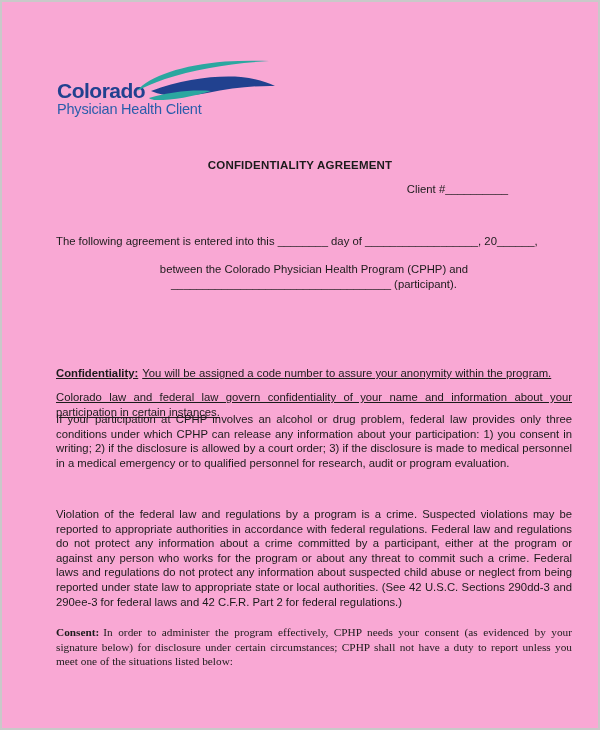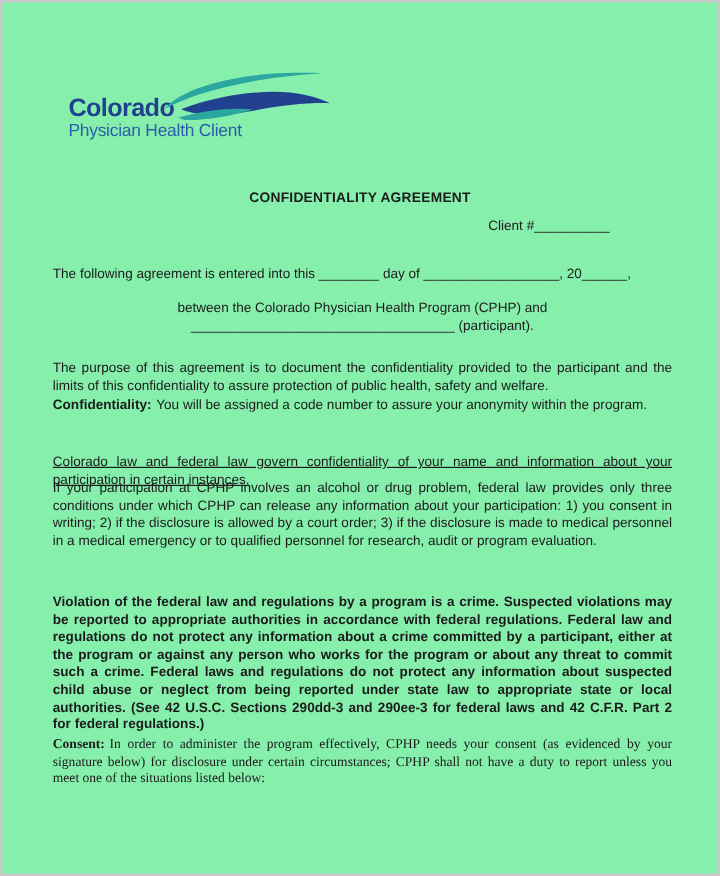--- a/index.html
+++ b/index.html
@@ -1,21 +1,21 @@
 <!DOCTYPE html>
 <html><head>
 <meta charset="utf-8">
 <style>
   html, body { margin: 0; padding: 0; background: #ffffff; }
   .page {
     position: relative;
     width: 600px;
     height: 730px;
     box-sizing: border-box;
-    background: #86efac;
+    background: #f9a8d4;
     border: 2px solid #c9c9c9;
     font-family: "Liberation Sans", sans-serif;
     color: #1b1b1b;
     overflow: hidden;
   }
   
   .logo { position: absolute; left: 55px; top: 78px; width: 230px; }
   .logo-title {
     font-size: 21px; font-weight: bold; color: #21418f;
     letter-spacing: -0.5px; line-height: 22px;
@@ -30,32 +30,32 @@
     position: absolute; top: 157px; left: 0; width: 100%;
     text-align: center; font-weight: bold; font-size: 11.5px;
     letter-spacing: 0.2px;
   }
   .client-number {
     position: absolute; top: 181px; right: 90px;
     font-size: 11.3px;
   }
   
   .para {
-    position: absolute; left: 42px; width: 516px; margin: 0;
+    position: absolute; left: 42px; width: 516px; margin: 12px;
     font-size: 11.3px; line-height: 14.6px;
   }
   .para.justify { text-align: justify; }
   .lead { font-weight: bold; margin-right: 4px; }
   #p-intro-1   { top: 220px; }
   #p-intro-2   { top: 248px; text-align: center; }
   #p-purpose   { top: 298px; }
-  #p-conf      { top: 329px; }
+  #p-conf      { top: 352px; text-decoration: underline; }
   #p-law       { top: 376px; text-decoration: underline; }
   #p-part      { top: 398px; }
-  #p-violation { top: 493px; font-weight: bold; }
+  #p-violation { top: 493px; }
   #p-consent   { top: 611px; font-family: Liberation Serif, serif; }
 </style>
 </head>
 <body>
 
 <div class="page">
 
   <div class="logo">
     <svg class="swoosh" width="138" height="44" viewBox="0 0 138 44" aria-hidden="true">
 
@@ -70,21 +70,20 @@
   </div>
 
   <div class="doc-title">CONFIDENTIALITY AGREEMENT</div>
 
   <div class="client-number">Client #__________</div>
 
   <p class="para" id="p-intro-1">The following agreement is entered into this ________ day of __________________, 20______,</p>
 
   <p class="para" id="p-intro-2">between the Colorado Physician Health Program (CPHP) and ___________________________________ (participant).</p>
 
-  <p class="para justify" id="p-purpose">The purpose of this agreement is to document the confidentiality provided to the participant and the limits of this confidentiality to assure protection of public health, safety and welfare.</p>
 
   <p class="para" id="p-conf"><span class="lead">Confidentiality:</span><span>You will be assigned a code number to assure your anonymity within the program.</span></p>
 
   <p class="para justify" id="p-law">Colorado law and federal law govern confidentiality of your name and information about your participation in certain instances.</p>
 
   <p class="para justify" id="p-part">If your participation at CPHP involves an alcohol or drug problem, federal law provides only three conditions under which CPHP can release any information about your participation: 1) you consent in writing; 2) if the disclosure is allowed by a court order; 3) if the disclosure is made to medical personnel in a medical emergency or to qualified personnel for research, audit or program evaluation.</p>
 
   <p class="para justify" id="p-violation">Violation of the federal law and regulations by a program is a crime. Suspected violations may be reported to appropriate authorities in accordance with federal regulations. Federal law and regulations do not protect any information about a crime committed by a participant, either at the program or against any person who works for the program or about any threat to commit such a crime. Federal laws and regulations do not protect any information about suspected child abuse or neglect from being reported under state law to appropriate state or local authorities. (See 42 U.S.C. Sections 290dd-3 and 290ee-3 for federal laws and 42 C.F.R. Part 2 for federal regulations.)</p>
 
   <p class="para justify" id="p-consent"><span class="lead">Consent:</span><span>In order to administer the program effectively, CPHP needs your consent (as evidenced by your signature below) for disclosure under certain circumstances; CPHP shall not have a duty to report unless you meet one of the situations listed below:</span></p>

